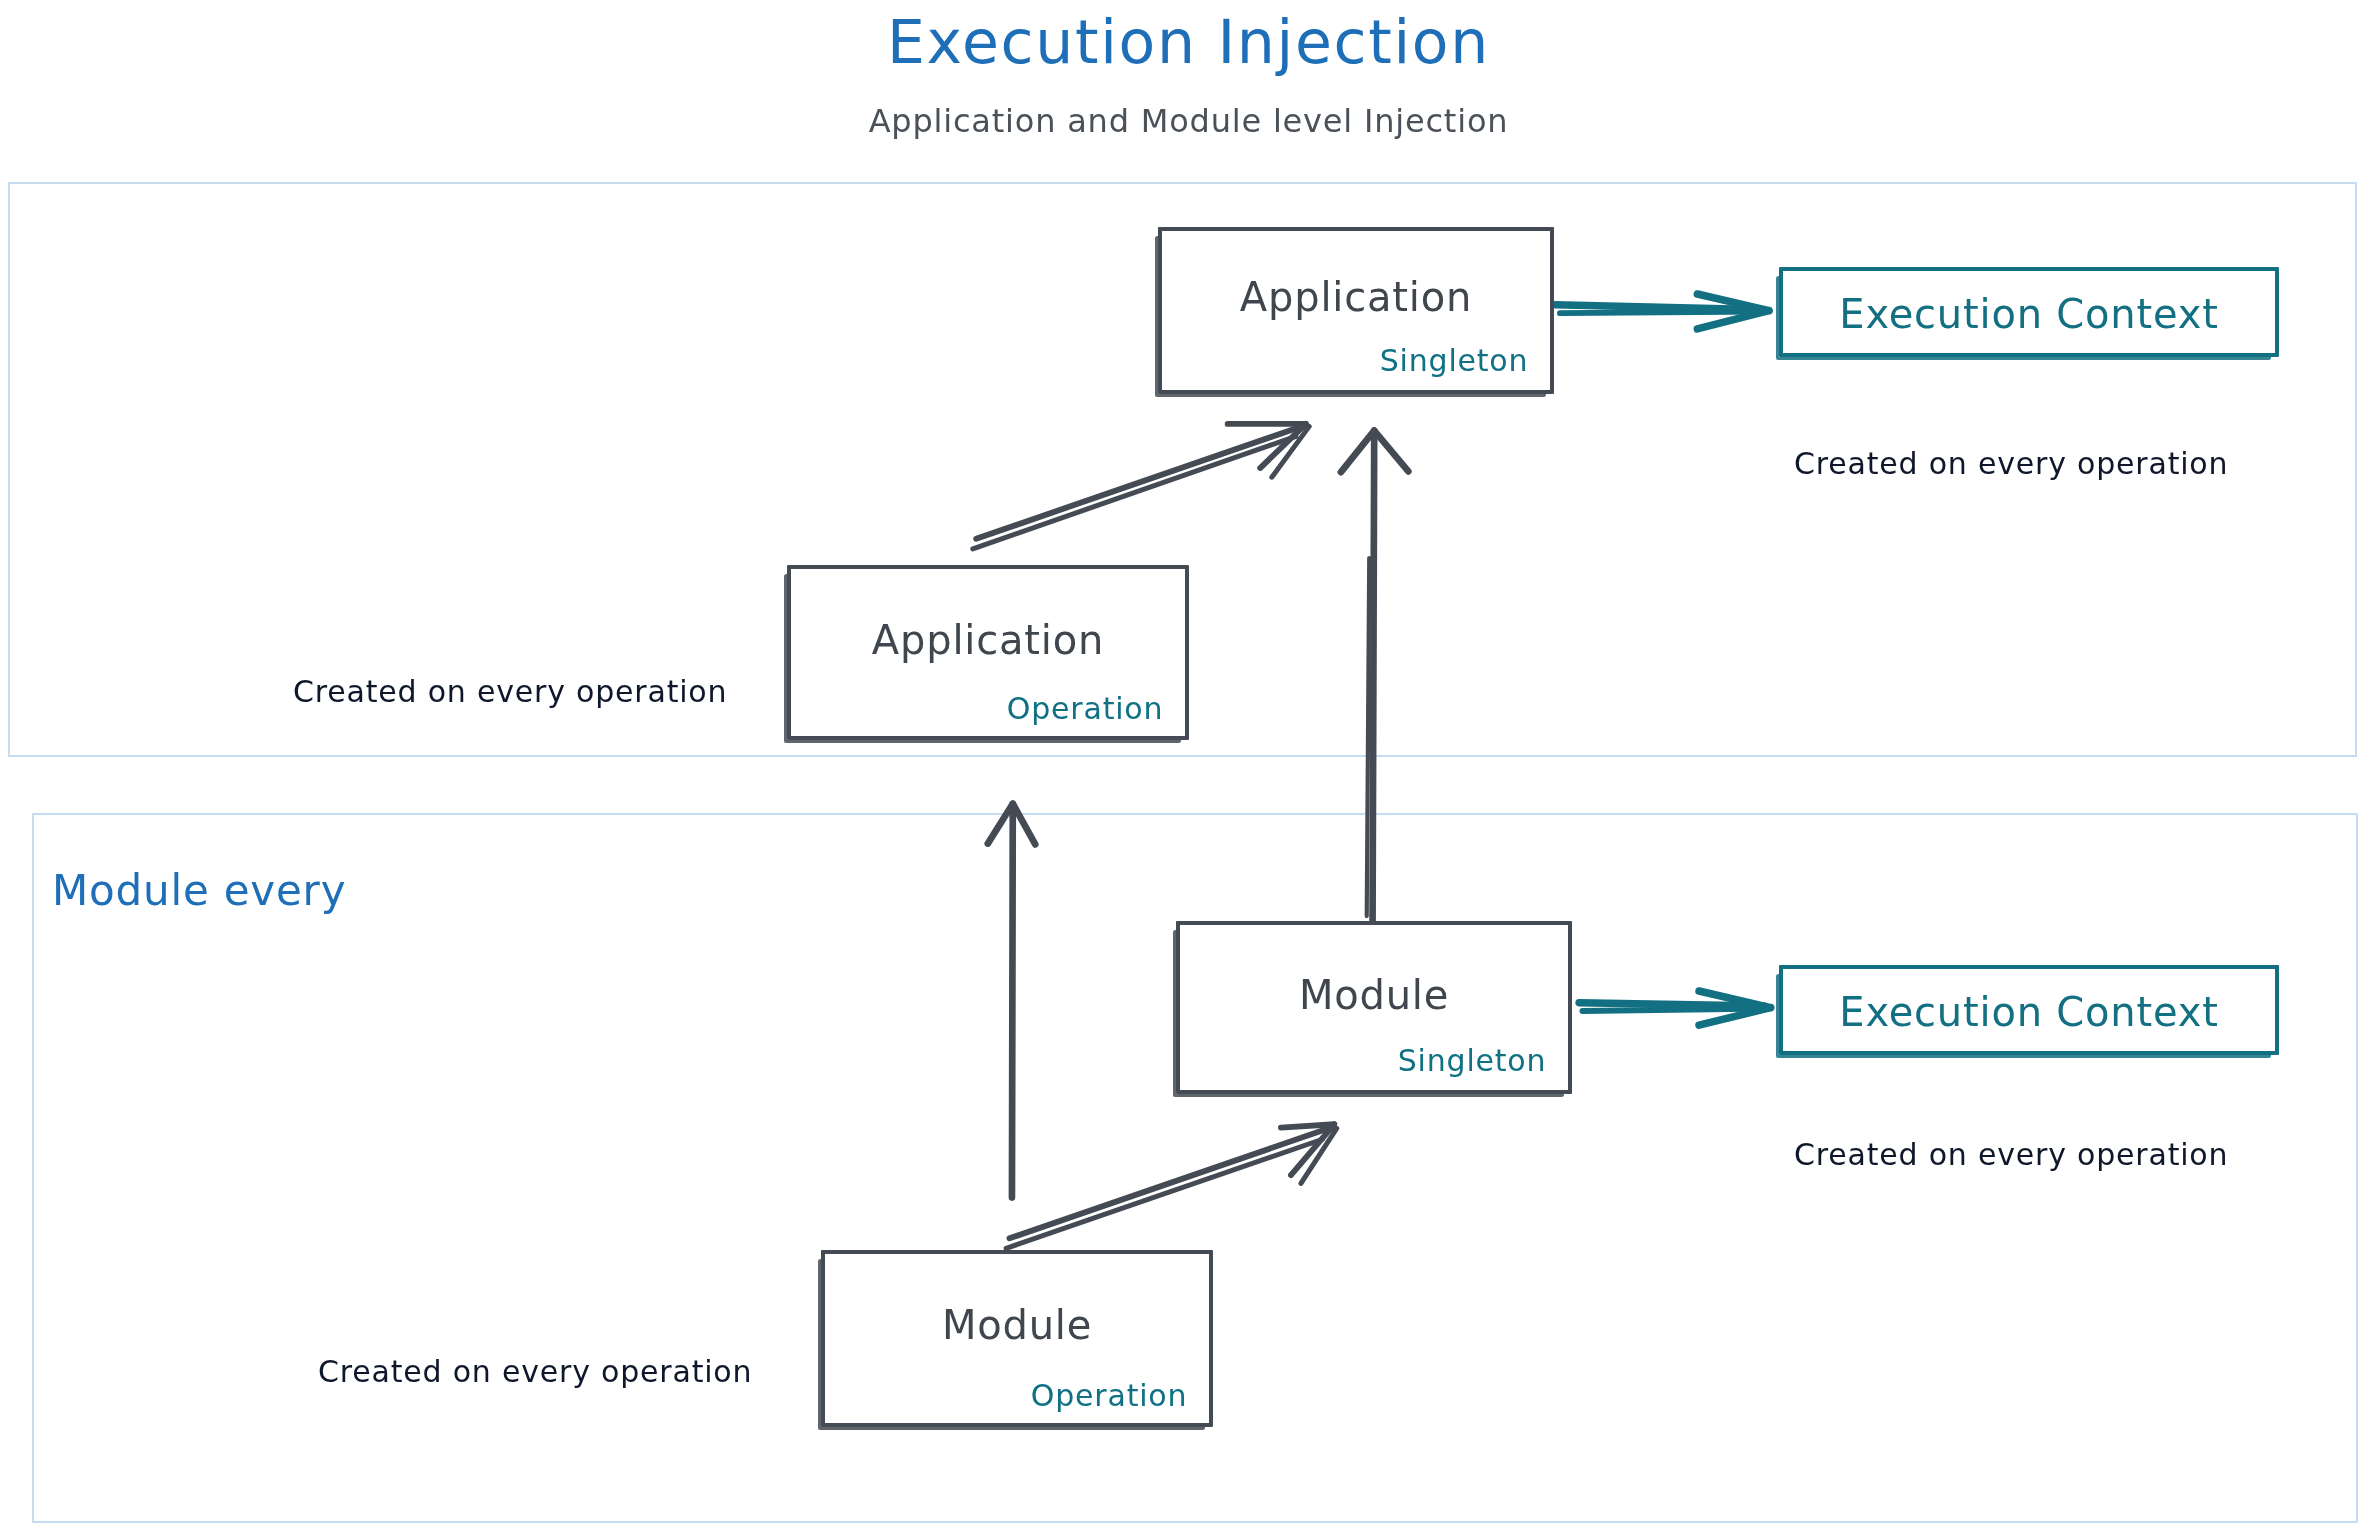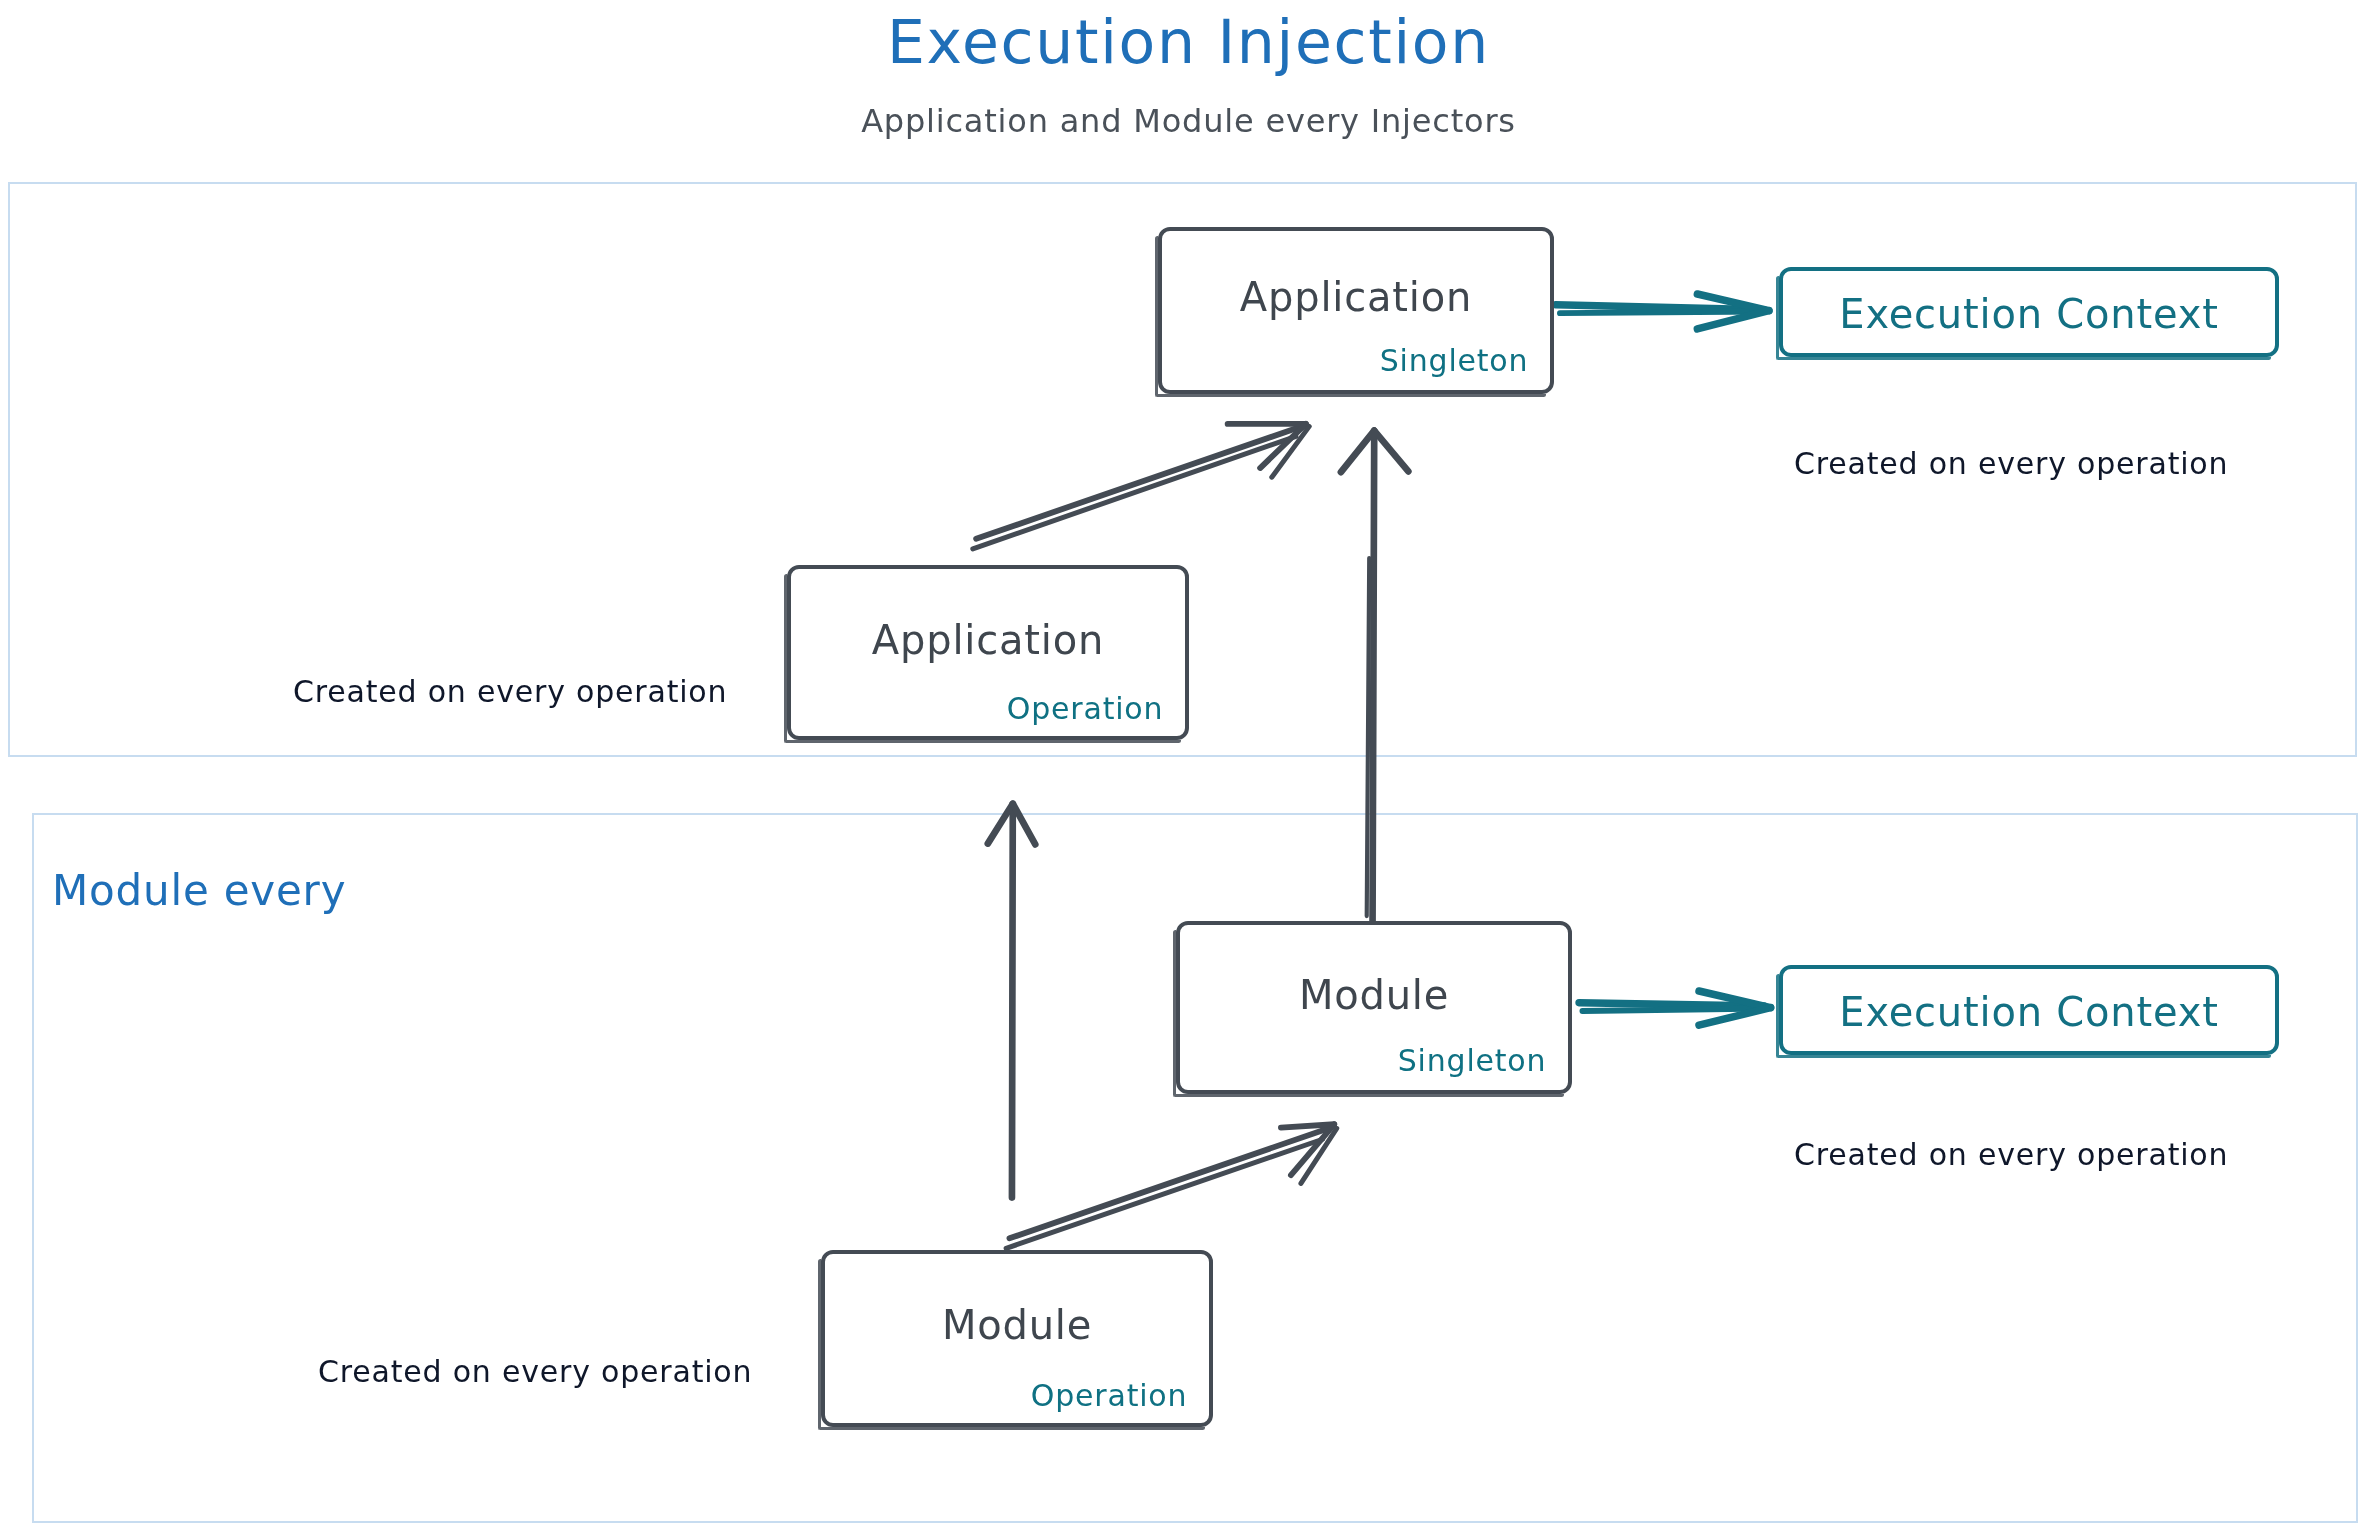--- a/index.html
+++ b/index.html
@@ -61,21 +61,21 @@
     white-space: nowrap;
   }
   #label-application-level { left: 52px; top: 240px; }
   #label-module-level      { left: 52px; top: 866px; }
 
   
   .sketch-box {
     box-sizing: border-box;
     border: 4.2px solid #444b54;
     background: #ffffff;
-    border-radius: 12px;
+    border-radius: 1px;
   }
   .sketch-box::after {
     content: "";
     position: absolute;
     left: -7.5px;
     top: 5px;
     right: 4.2px;
     bottom: -6.7px;
     border-left: 3.3px solid #444b54;
     border-bottom: 3.3px solid #444b54;
@@ -142,21 +142,21 @@
     height: 1534px;
     pointer-events: none;
   }
 </style>
 </head>
 <body>
 
 <div id="canvas">
 
   <div class="abs" id="diagram-title">Execution Injection</div>
-  <div class="abs" id="diagram-subtitle">Application and Module every Injectors</div>
+  <div class="abs" id="diagram-subtitle">Application and Module level Injection</div>
 
   <div class="abs panel" id="panel-application"></div>
 
   <div class="abs panel" id="panel-module"></div>
   <div class="abs panel-label" id="label-module-level">Module every</div>
 
   <svg class="overlay" viewBox="0 0 2854 1842">
 
     <g stroke="#444b54" fill="none" stroke-linecap="round">
       <path d="M1172 647 L1560 513" stroke-width="7"></path>

